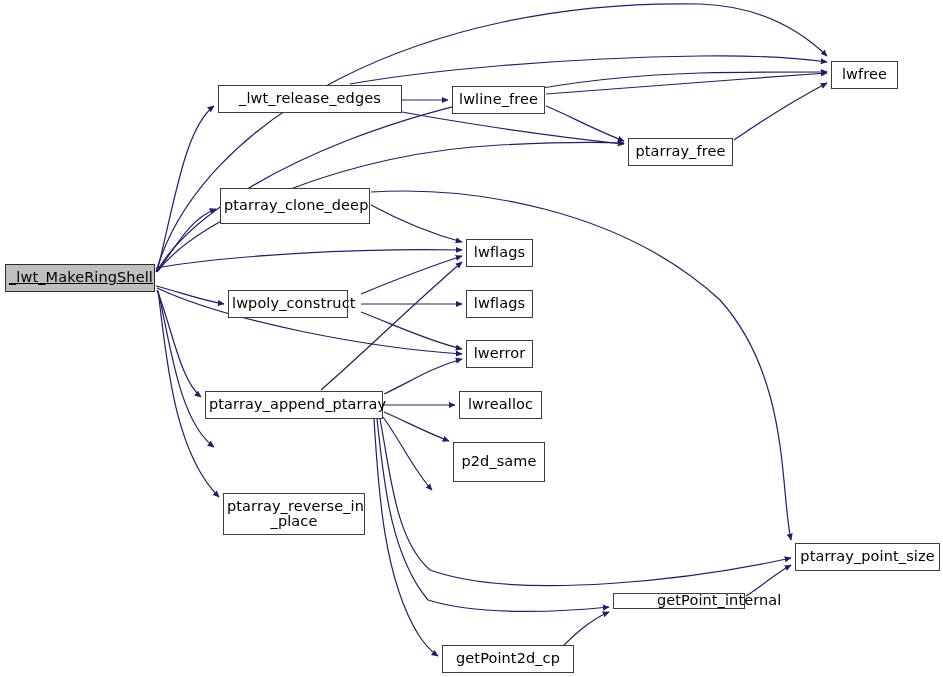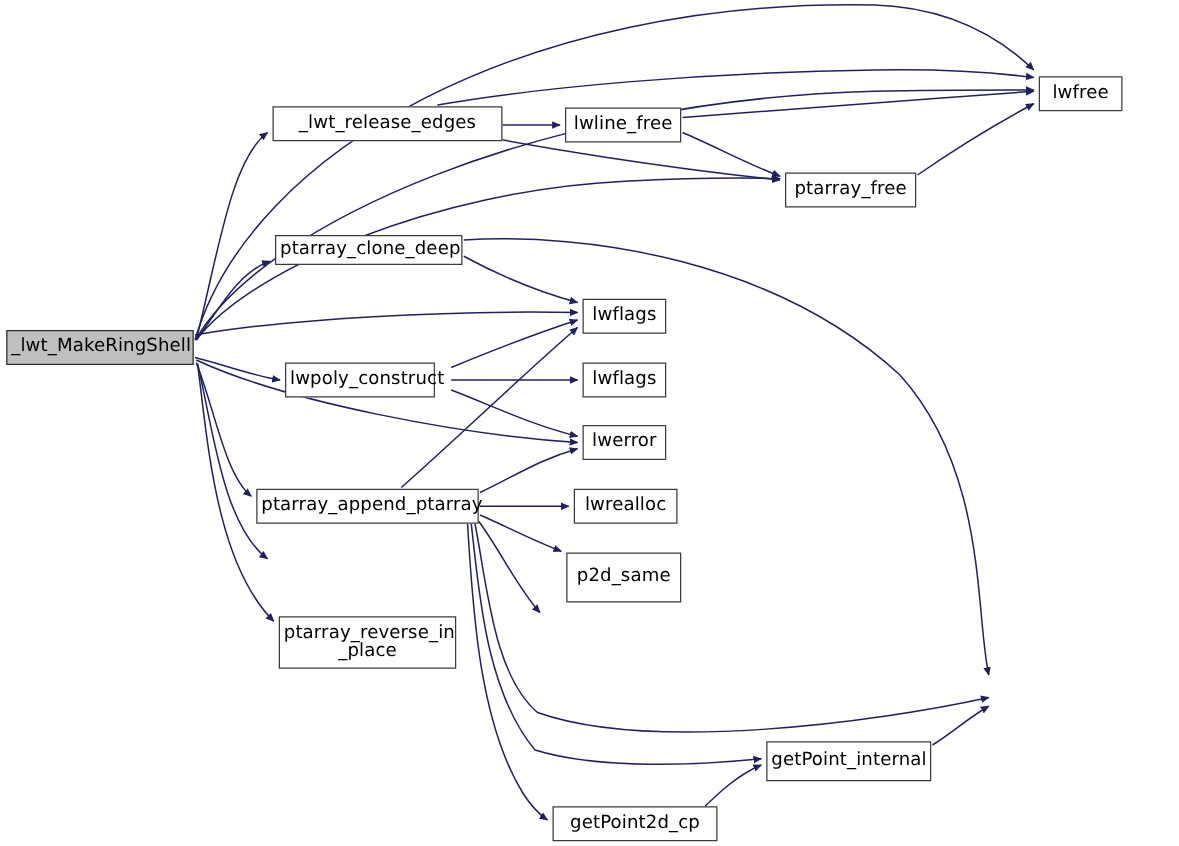--- a/index.html
+++ b/index.html
@@ -91,30 +91,31 @@
       <path d="M384,394 C410,382 430,368 462,359" fill="none" stroke="#202060" stroke-width="1.2" marker-end="url(#arrow)"></path>
       <path d="M384,405 L455,405" fill="none" stroke="#202060" stroke-width="1.2" marker-end="url(#arrow)"></path>
       <path d="M384,412 C405,421 425,432 449,441" fill="none" stroke="#202060" stroke-width="1.2" marker-end="url(#arrow)"></path>
       <path d="M383,417 C400,440 415,472 432,490" fill="none" stroke="#202060" stroke-width="1.2" marker-end="url(#arrow)"></path>
       <path d="M380,419 C390,470 395,540 430,570 C520,602 700,578 791,558" fill="none" stroke="#202060" stroke-width="1.2" marker-end="url(#arrow)"></path>
       <path d="M377,419 C383,470 388,552 428,600 C480,616 560,612 609,607" fill="none" stroke="#202060" stroke-width="1.2" marker-end="url(#arrow)"></path>
       <path d="M374,419 C378,480 382,575 418,634 C425,645 432,652 438,656" fill="none" stroke="#202060" stroke-width="1.2" marker-end="url(#arrow)"></path>
       <path d="M559,650 C575,634 590,620 609,612" fill="none" stroke="#202060" stroke-width="1.2" marker-end="url(#arrow)"></path>
       <path d="M746,596 C762,586 775,574 791,565" fill="none" stroke="#202060" stroke-width="1.2" marker-end="url(#arrow)"></path>
     </svg>
-<div class="node root" style="left: 5px; top: 264px; width: 150px; height: 28px;"><span class="label">_lwt_MakeRingShell</span></div>
+<div class="node root" style="left: 5px; top: 264px; width: 150px; height: 28px; text-decoration: underline;"><span class="label">_lwt_MakeRingShell</span></div>
     <div class="node" style="left: 218px; top: 85px; width: 184px; height: 28px;"><span class="label">_lwt_release_edges</span></div>
     <div class="node" style="left: 452px; top: 86px; width: 93px; height: 28px;"><span class="label">lwline_free</span></div>
     <div class="node" style="left: 831px; top: 61px; width: 67px; height: 28px;"><span class="label">lwfree</span></div>
     <div class="node" style="left: 628px; top: 138px; width: 105px; height: 28px;"><span class="label">ptarray_free</span></div>
-    <div class="node" style="left: 220px; top: 188px; width: 150px; height: 24px;"><span class="label">ptarray_clone_deep</span></div>
+    <div class="node" style="left: 220px; top: 188px; width: 150px; height: 36px;"><span class="label">ptarray_clone_deep</span></div>
     <div class="node" style="left: 466px; top: 239px; width: 67px; height: 28px;"><span class="label">lwflags</span></div>
     <div class="node" style="left: 228px; top: 290px; width: 120px; height: 28px;"><span class="label">lwpoly_construct</span></div>
     <div class="node" style="left: 466px; top: 290px; width: 67px; height: 28px;"><span class="label">lwflags</span></div>
     <div class="node" style="left: 466px; top: 340px; width: 67px; height: 28px;"><span class="label">lwerror</span></div>
     <div class="node" style="left: 205px; top: 391px; width: 178px; height: 28px;"><span class="label">ptarray_append_ptarray</span></div>
     <div class="node" style="left: 459px; top: 391px; width: 83px; height: 28px;"><span class="label">lwrealloc</span></div>
     <div class="node" style="left: 453px; top: 442px; width: 92px; height: 40px;"><span class="label">p2d_same</span></div>
     <div class="node" style="left: 223px; top: 493px; width: 142px; height: 42px;"><span class="label">ptarray_reverse_in
 _place</span></div>
-    <div class="node" style="left: 613px; top: 593px; width: 132px; height: 32px;"><span class="label">getPoint_internal</span></div>
+    <div class="node" style="left: 795px; top: 543px; width: 145px; height: 28px;"><span class="label">ptarray_point_size</span></div>
+    <div class="node" style="left: 613px; top: 593px; width: 132px; height: 16px; padding-left: 40px;"><span class="label">getPoint_internal</span></div>
     <div class="node" style="left: 442px; top: 645px; width: 132px; height: 28px;"><span class="label">getPoint2d_cp</span></div>
   </div>
 
 </body></html>

